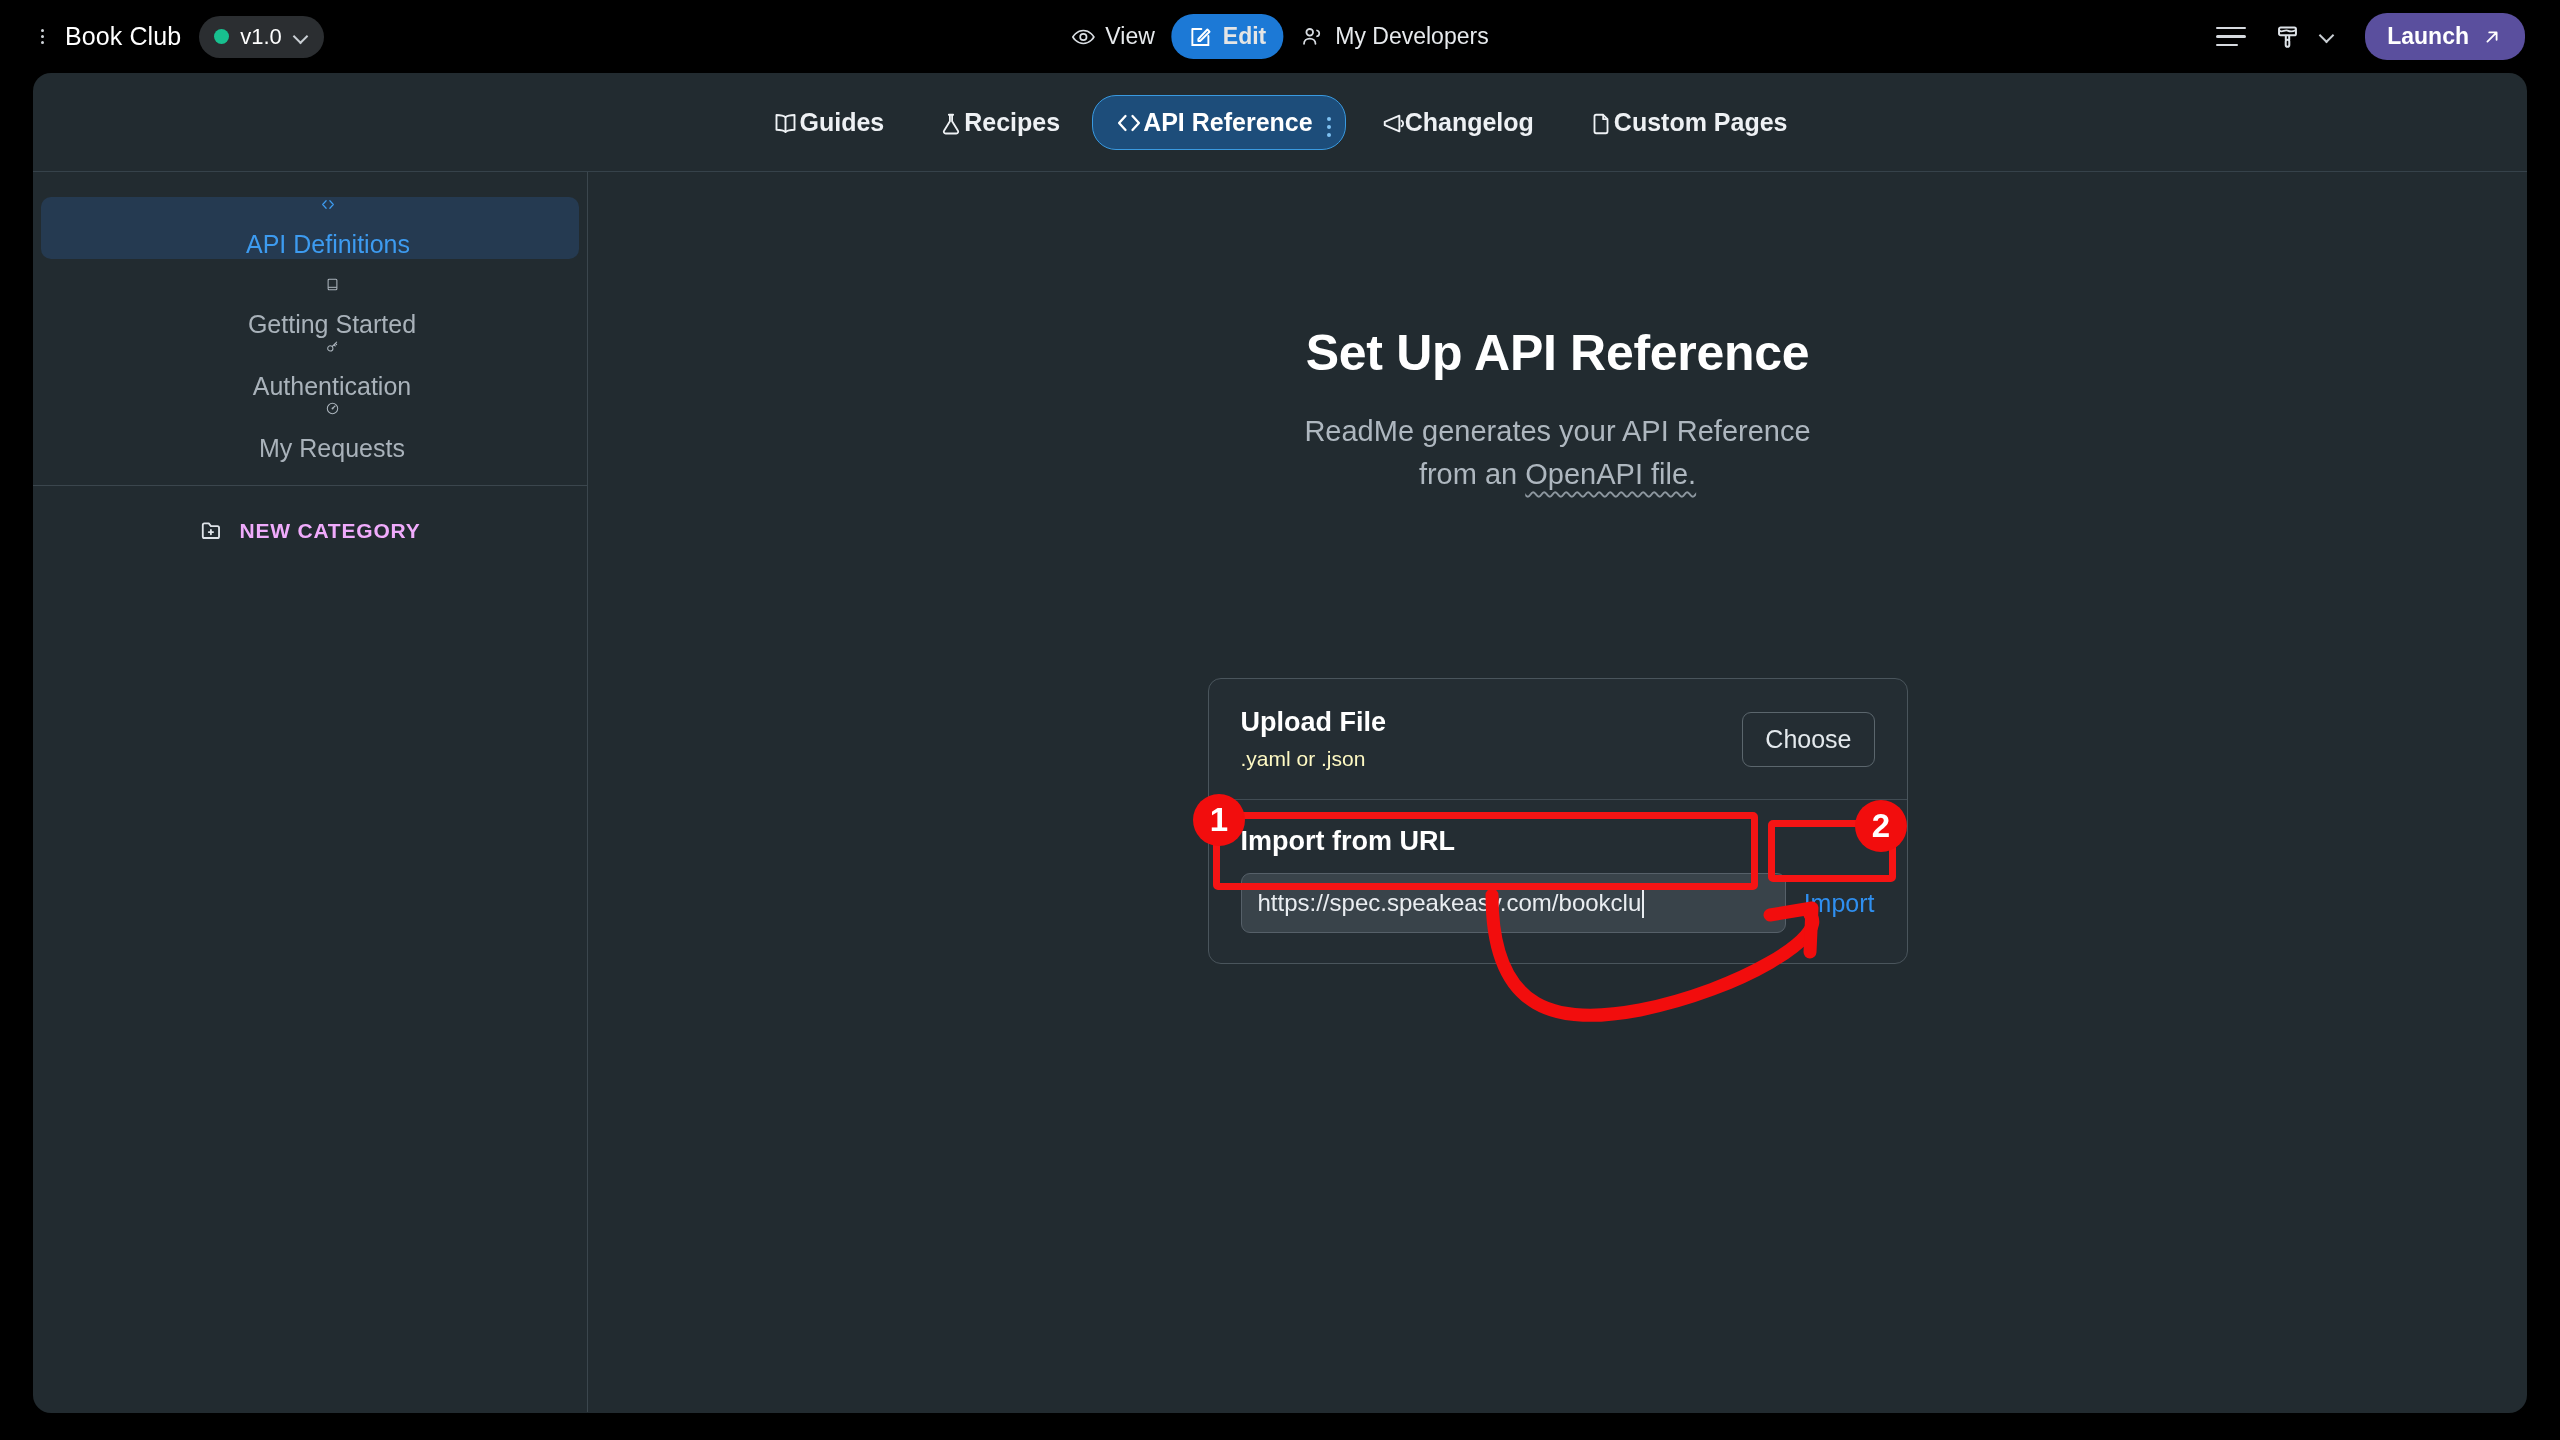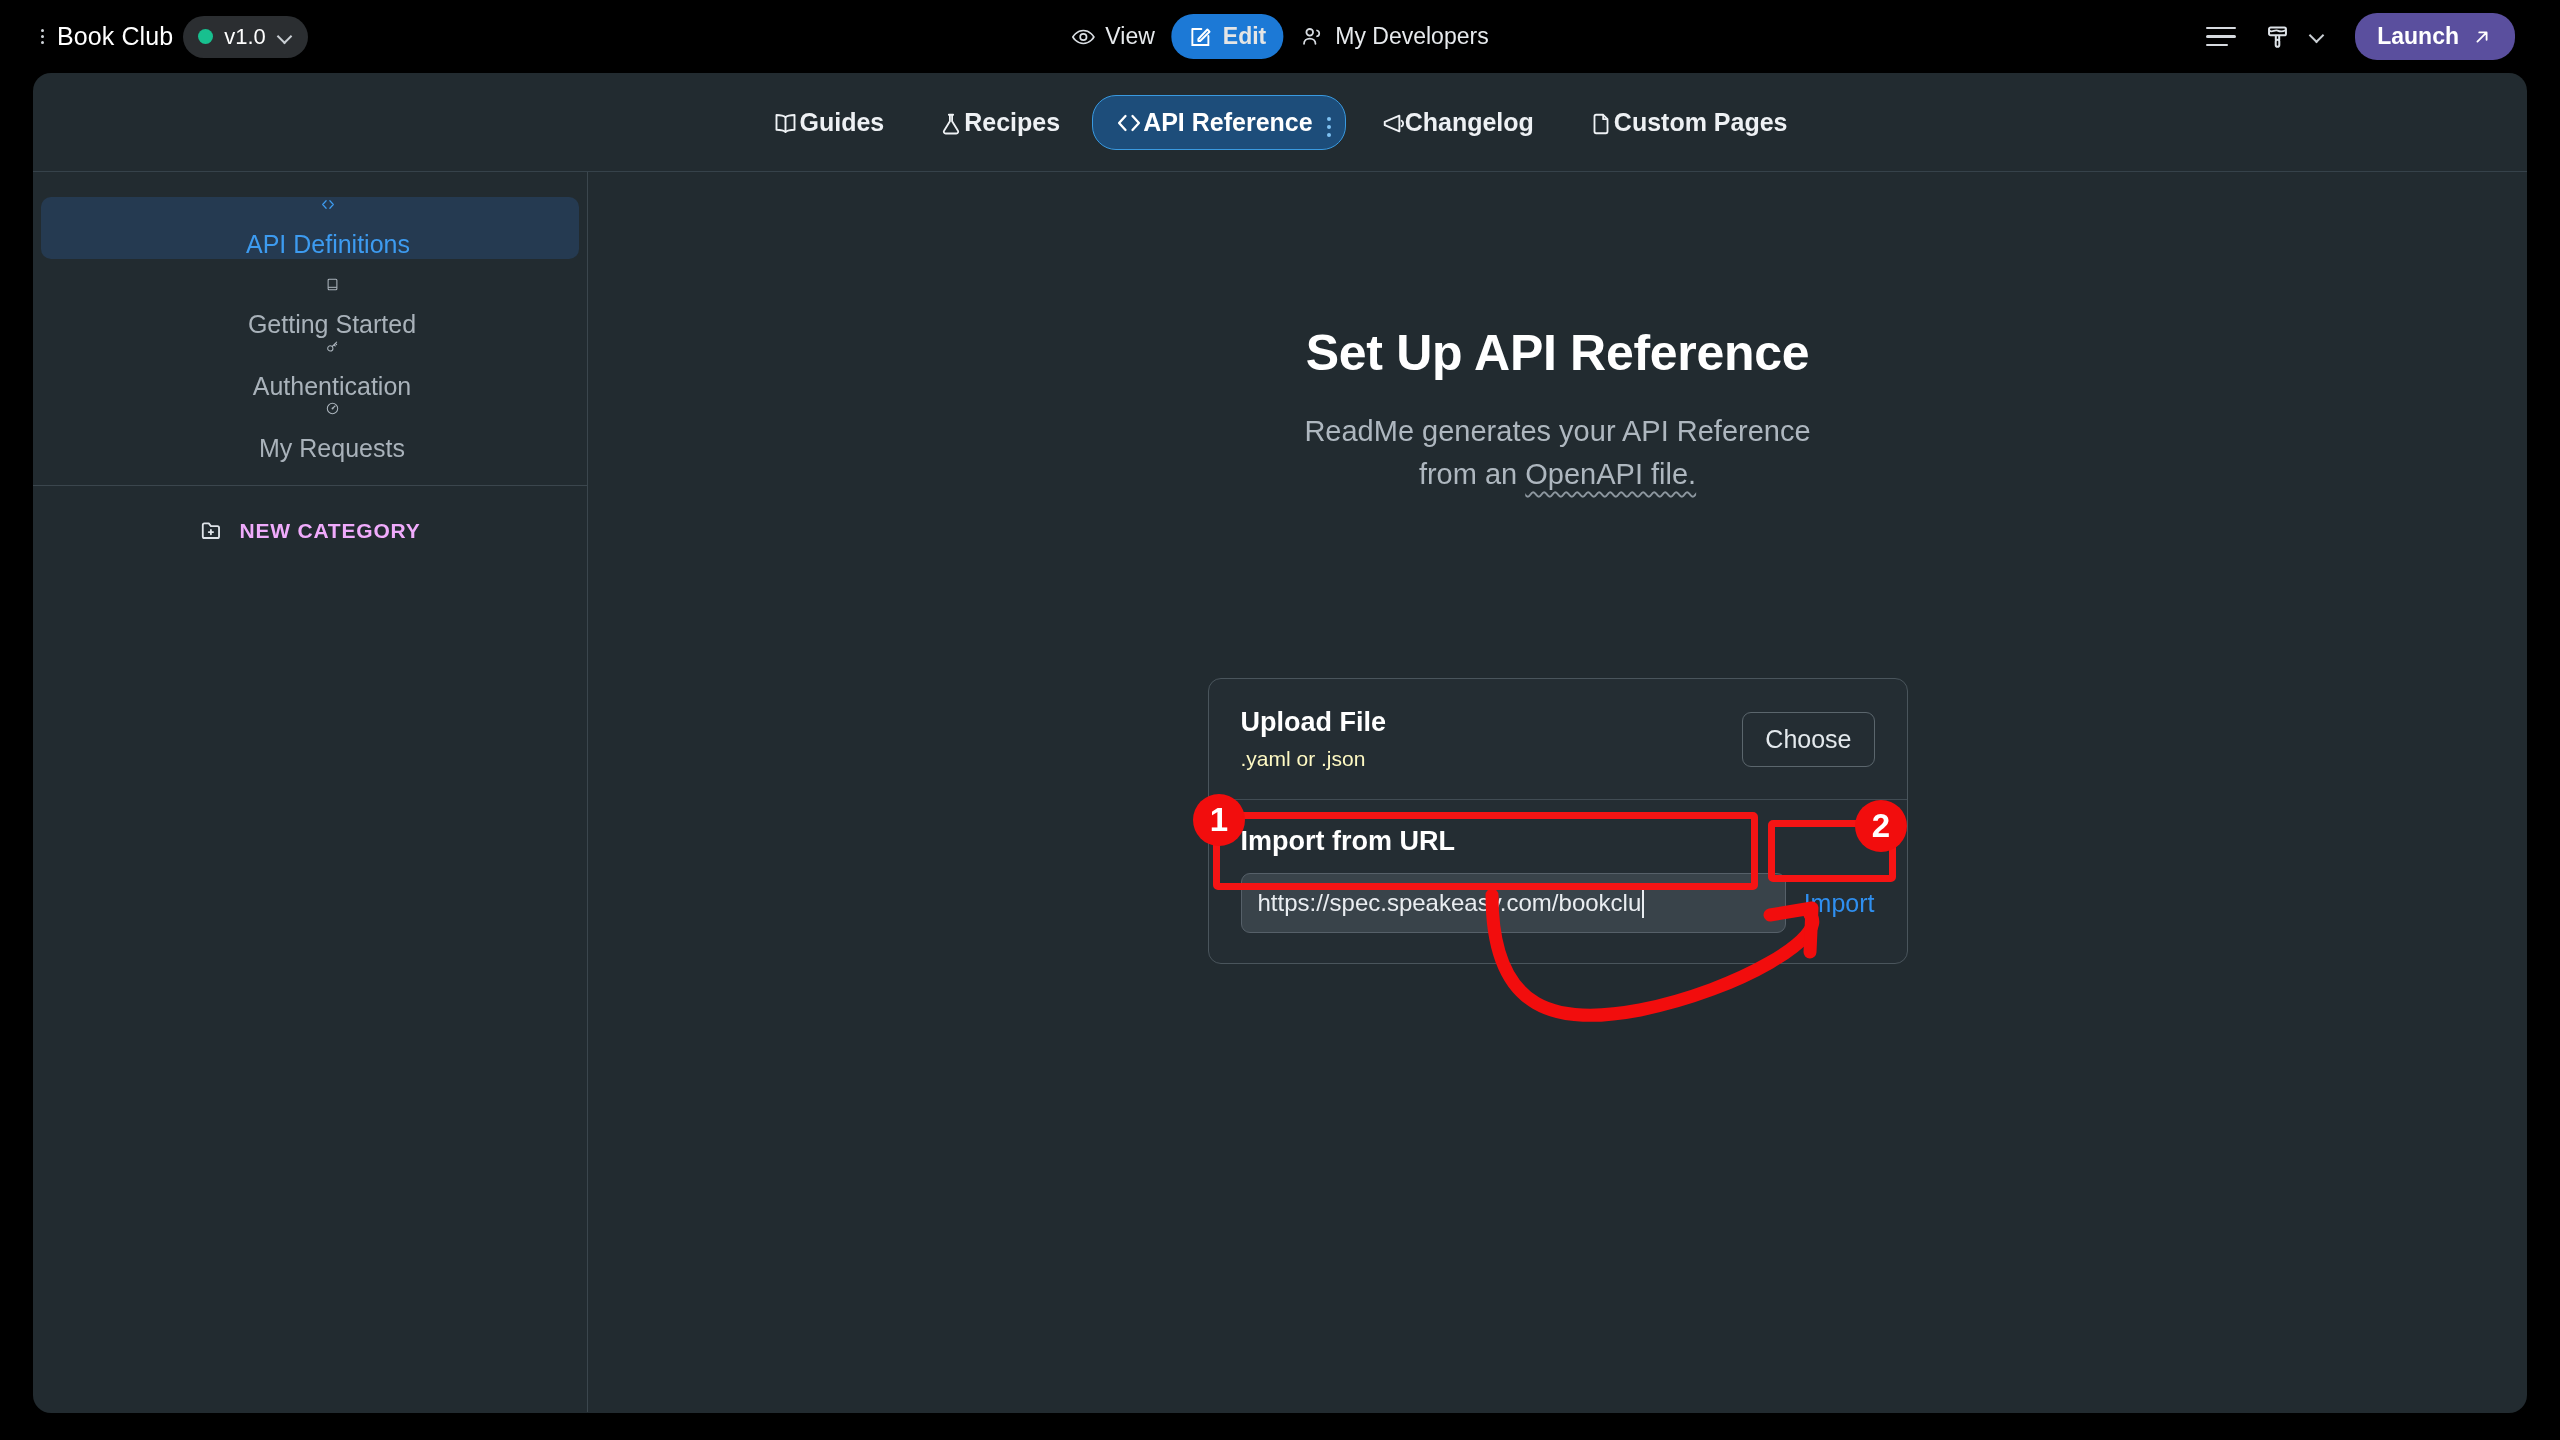--- a/index.html
+++ b/index.html
@@ -10,21 +10,21 @@
     overflow: hidden;
   }
   #app { position: relative; width: 2560px; height: 1440px; background:#000; }
 
   
   .topbar {
     position: absolute; left: 0; top: 0; width: 2560px; height: 73px;
     background: #000000;
     display: flex; align-items: center;
   }
-  .tb-left { display: flex; align-items: center; gap: 10px; margin-left: 38px; text-align: right; }
+  .tb-left { display: flex; align-items: center; gap: 18px; margin-left: 38px; text-align: right; }
   .kebab { display:flex; flex-direction:column; gap:3px; align-items:center; padding: 4px 3px; }
   .kebab span { width:3px; height:3px; border-radius:50%; background:#cfd4d9; display:block; }
   .project-name { color:#ffffff; font-size:25px; font-weight:400; letter-spacing:0.1px; }
   .version-pill {
     display:flex; align-items:center; gap:11px;
     background:#2b2e31; border-radius:22px; padding:8px 16px 8px 15px;
     height:42px;
   }
   .version-dot { width:15px; height:15px; border-radius:50%; background:#18c08f; }
   .version-label { color:#ffffff; font-size:22px; font-weight:500; }
@@ -33,21 +33,21 @@
     content:""; position:absolute; left:2px; top:2px;
     width:9px; height:9px; border-right:2.2px solid #c9ced3; border-bottom:2.2px solid #c9ced3;
     transform: rotate(45deg);
   }
   .tb-center { position:absolute; left:50%; transform:translateX(-50%); display:flex; align-items:center; }
   .mode-btn {
     display:flex; align-items:center; gap:10px;
     padding:9px 17px; border-radius:22px; color:#e7eaed; font-size:23px; font-weight:400;
   }
   .mode-btn.active { background:#1c79d6; color:#e5e5e5; font-weight:700; }
-  .tb-right { position:absolute; right:45px; display:flex; align-items:center; gap:28px; }
+  .tb-right { position:absolute; right:35px; display:flex; align-items:center; gap:28px; }
   .icon-btn { display:flex; align-items:center; gap:8px; cursor:default; }
   .hamburger { display:flex; flex-direction:column; gap:6px; width:30px; }
   .hamburger i { display:block; height:2.6px; background:#d6dadf; border-radius:2px; }
   .hamburger i:nth-child(1){width:30px;} .hamburger i:nth-child(2){width:30px;} .hamburger i:nth-child(3){width:22px;}
   .launch-btn {
     display:flex; align-items:center; gap:12px;
     background:#5a4f9e; border-radius:22px; padding:10px 22px;
     color:#fff; font-size:23px; font-weight:700;
   }
 

